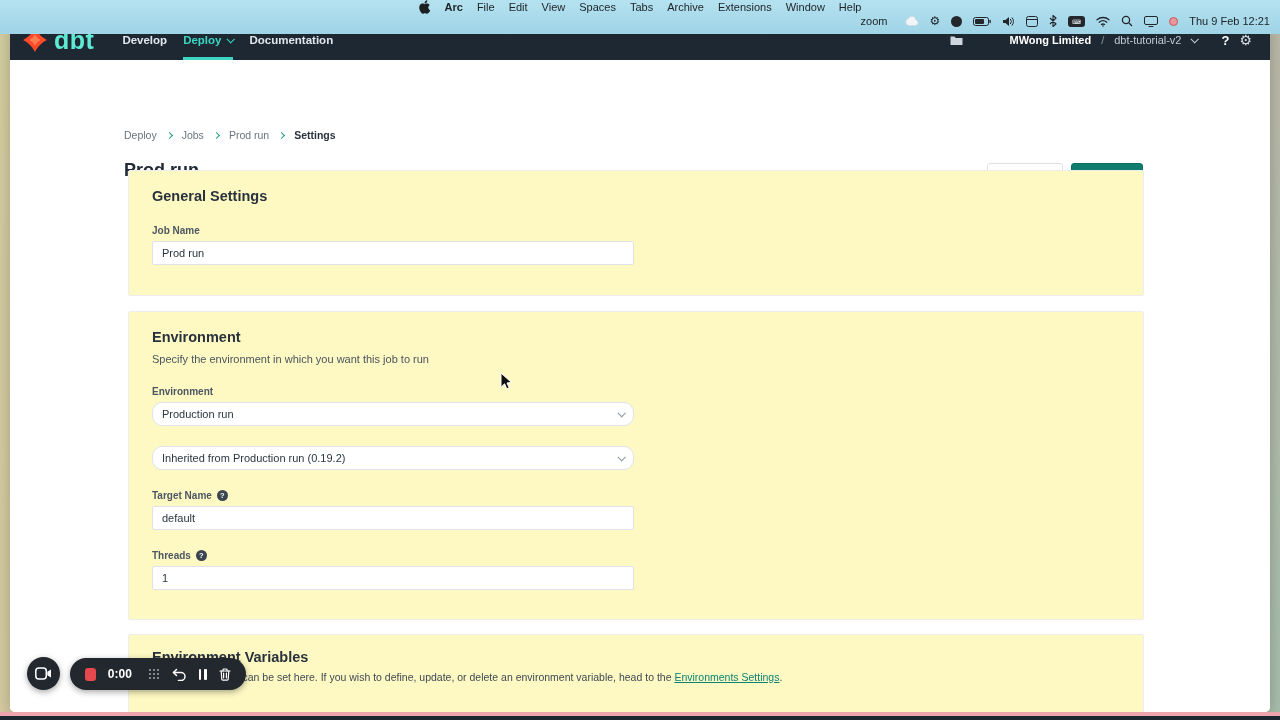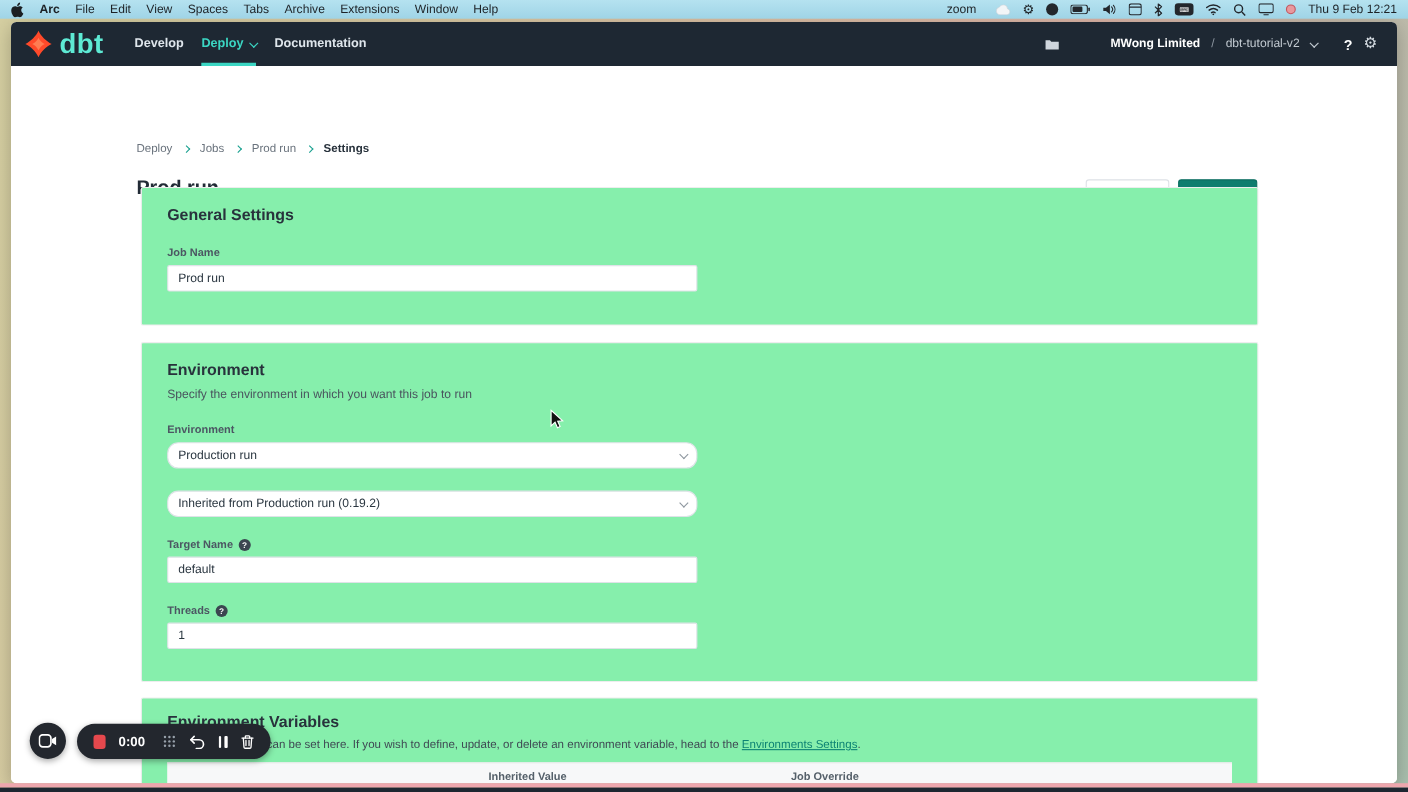--- a/index.html
+++ b/index.html
@@ -4,24 +4,24 @@
 <style>
   * { margin:0; padding:0; box-sizing:border-box; }
   html,body { width:1280px; height:720px; overflow:hidden; }
   body {
     font-family:"Liberation Sans", sans-serif;
     background:linear-gradient(105deg,#d6d0a2 0%,#d9c8a3 30%,#dcb5a7 68%,#a9c0ae 100%);
     position:relative;
   }
   
   .menubar {
-    position:absolute; left:0; top:0; width:1280px; height:17px;
+    position:absolute; left:0; top:0; width:1280px; height:34px;
     background:linear-gradient(#b5e2f0,#9fd4e6);
     display:flex; align-items:center; font-size:11px; color:#1d2226;
-    padding:0 10px; z-index:50;
+    padding:0 10px; z-index:50;flex-direction:column;
   }
   .menubar .left { display:flex; align-items:center; gap:14px; }
   .menubar .appname { font-weight:bold; }
   .menubar .right { margin-left:auto; display:flex; align-items:center; gap:11px; }
   .mb-ic { display:inline-flex; align-items:center; justify-content:center; height:14px; }
   .glyph { font-family:"DejaVu Sans", sans-serif; font-size:12px; line-height:1; color:#1d2226; }
   .clock-dot { width:11px; height:11px; border-radius:50%; background:#23272c; display:inline-block; }
   .kbd-rect { width:17px; height:11px; border-radius:3px; background:#23272c; display:inline-flex; align-items:center; justify-content:center; color:#fff; font-size:6px; letter-spacing:.5px; }
   .rec-dot { width:9px; height:9px; border-radius:50%; background:#e8989d; border:1px solid #c2565e; display:inline-block; }
   
@@ -56,21 +56,21 @@
   .breadcrumb .sep { width:5px; height:5px; border-right:1.5px solid #18a08f; border-bottom:1.5px solid #18a08f; transform:rotate(-45deg); display:inline-block; }
   .breadcrumb .current { color:#28323c; font-weight:700; }
   .bc-item { cursor:pointer; }
   .page-title { position:absolute; left:114px; top:100px; font-size:18px; font-weight:700; color:#222b36; }
   .btn-row { position:absolute; right:127px; top:103px; display:flex; gap:8px; }
   .btn { height:26px; border-radius:3px; display:inline-flex; align-items:center; gap:7px; font-size:11.5px; padding:0 12px; cursor:pointer; }
   .btn-cancel { background:#fff; border:1px solid #dde1e6; color:#414f5a; }
   .btn-cancel .x { font-size:12px; font-weight:700; color:#343f49; }
   .btn-save { background:#0e7d6e; border:1px solid #0c6e61; color:#fff; font-weight:600; }
   
-  .card { position:absolute; left:118px; width:1016px; background:#86efac; border:1px solid #ededee; border-radius:2px; padding:17px 23px; }
+  .card { position:absolute; left:118px; width:1016px; background:#fef9c3; border:1px solid #ededee; border-radius:2px; padding:17px 23px; }
   .card-h { font-size:14.5px; font-weight:700; color:#28323c; }
   .card-sub { font-size:11px; color:#49545e; margin-top:8px; }
   .field { margin-top:20px; }
   .field.first { margin-top:21px; }
   .f-label { font-size:10px; font-weight:700; color:#4c5763; display:flex; align-items:center; gap:5px; }
   .q-ic { width:11px; height:11px; border-radius:50%; background:#3b4650; color:#fff; font-size:7.5px; font-weight:700; display:inline-flex; align-items:center; justify-content:center; }
   .f-input, .f-select {
     margin-top:5px; width:482px; height:24px; border:1px solid #dfe3e8; border-radius:2px;
     background:#fff; font-size:11px; color:#2a3640; padding:0 9px; display:flex; align-items:center;
     font-family:"Liberation Sans", sans-serif;
@@ -300,24 +300,20 @@
           <span class="q-ic">?</span>
         </div>
         <input class="f-input" type="text" value="1" style="">
       </div>
     </div>
 
     <div class="card" style="top:574px; height:120px; padding-top:14px;">
       <div class="card-h">Environment Variables</div>
       <div class="ev-desc">
         <span>Job level overrides can be set here. If you wish to define, update, or delete an environment variable, head to the </span><a class="ev-link">Environments Settings</a><span>.</span>
-      </div>
-      <div class="ev-table-head">
-        <span class="ev-col1">Inherited Value</span>
-        <span class="ev-col2">Job Override</span>
       </div>
     </div>
 
   </div>
 </div>
 
 <div class="strip-pink"></div>
 <div class="strip-navy"></div>
 
 <div class="rec-circle">

